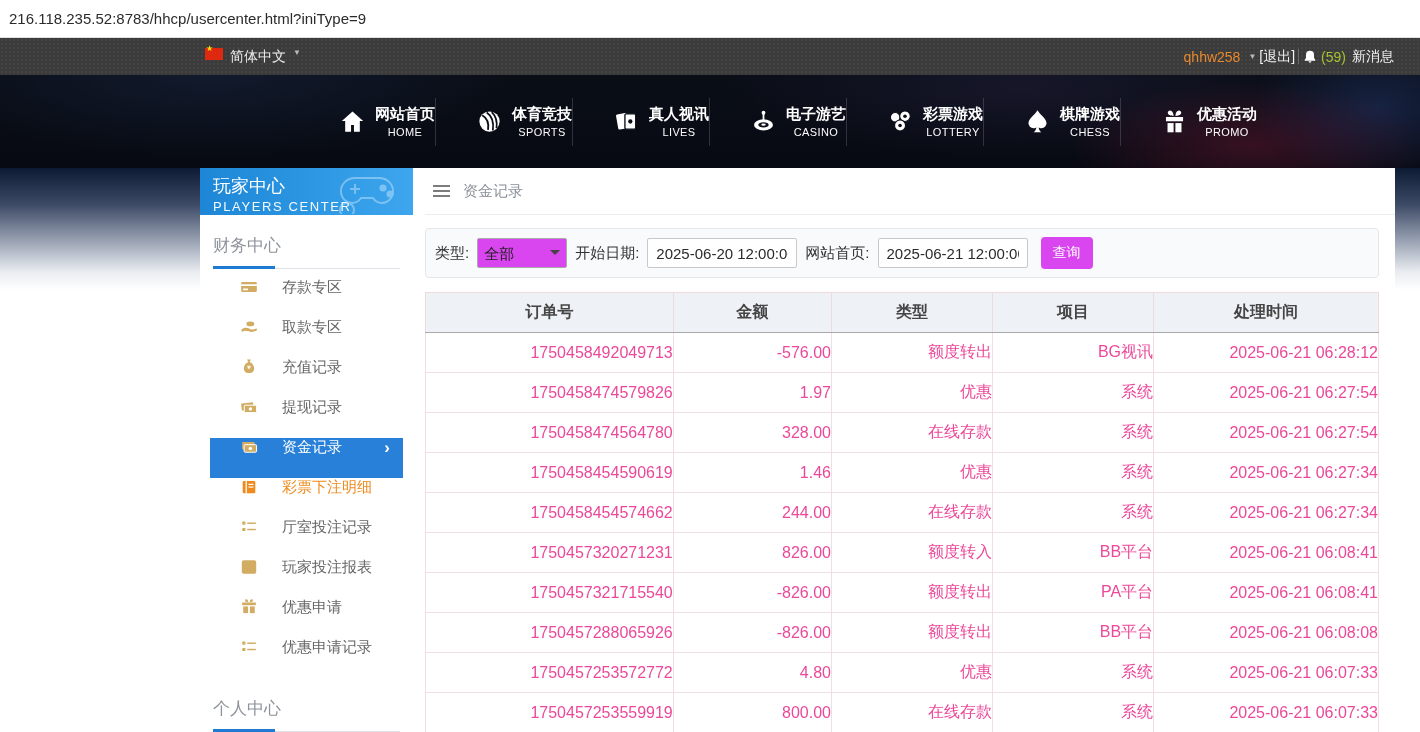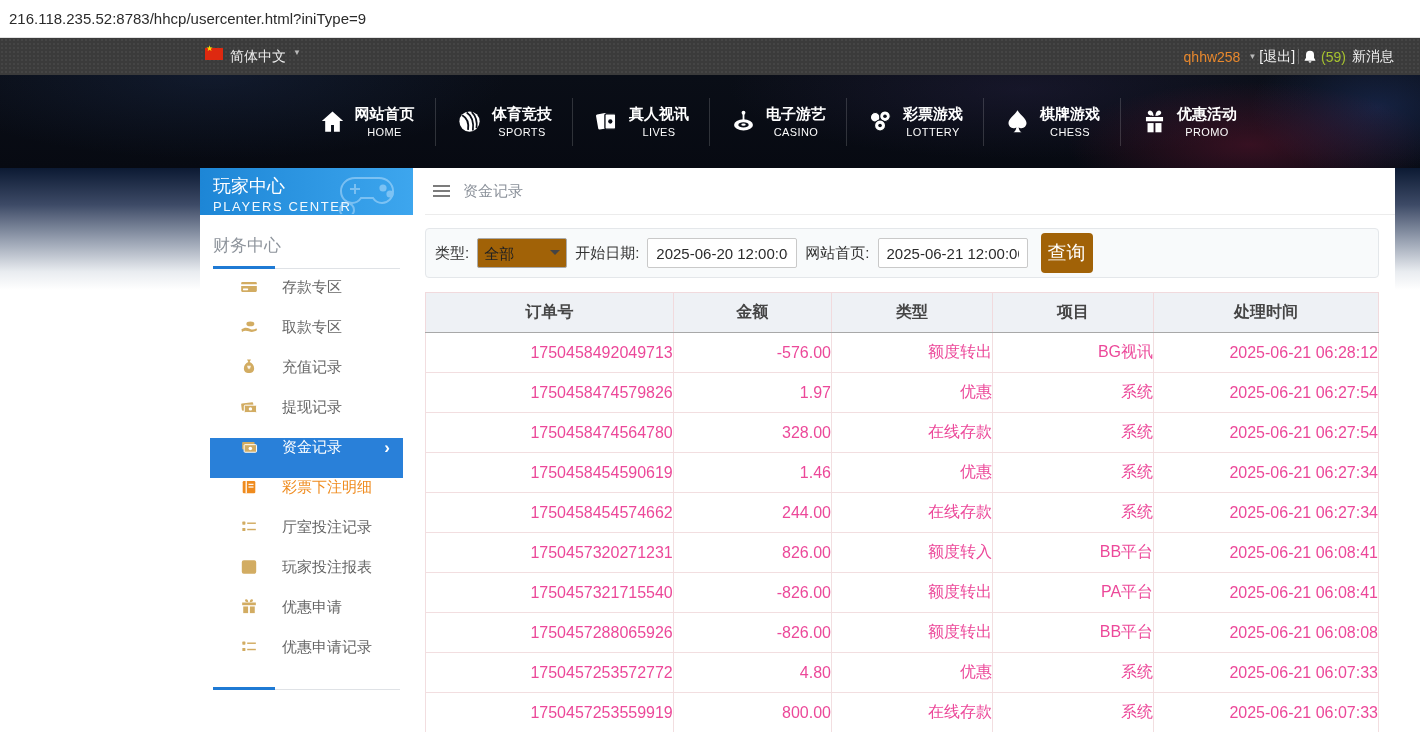--- a/index.html
+++ b/index.html
@@ -29,21 +29,21 @@
   .msg .count { color:#a6c22f; }
 
   
   .navbar { height:93px; display:flex; align-items:center; padding-left:298px;
     background:
       radial-gradient(ellipse 260px 90px at 88% 75%, rgba(125,25,55,.40), transparent 70%),
       radial-gradient(ellipse 180px 100px at 97% 35%, rgba(45,75,150,.35), transparent 70%),
       radial-gradient(ellipse 420px 100px at 72% 15%, rgba(55,45,90,.28), transparent 70%),
       radial-gradient(ellipse 420px 120px at 15% 0%, rgba(35,55,95,.30), transparent 70%),
       linear-gradient(#0a0e17, #070a12); }
-  .nav-item { width:137px; height:48px; display:flex; align-items:center; justify-content:center;
+  .nav-item { width:137px; height:48px; display:flex; align-items:center; justify-content:flex-end;
               gap:9px; cursor:pointer; }
   .nav-item + .nav-item { border-left:1px solid rgba(255,255,255,.16); }
   .nav-icon svg { width:27px; height:27px; fill:#fff; display:block; }
   .nav-text { display:flex; flex-direction:column; align-items:center; }
   .nav-zh { font-size:15px; font-weight:bold; color:#fff; white-space:nowrap; }
   .nav-en { font-size:11px; color:#fdfdfd; margin-top:2px; letter-spacing:.4px; }
 
   
   .body-area { position:relative; height:564px; }
   .bg-fade { position:absolute; left:0; top:0; right:0; height:122px;
@@ -75,28 +75,28 @@
                 gap:13px; padding-left:8px; color:#8a9099; font-size:15px; }
   .burger { width:17px; height:12px; border-top:2px solid #7c7c7c; border-bottom:2px solid #7c7c7c;
             position:relative; cursor:pointer; }
   .burger::after { content:''; position:absolute; left:0; right:0; top:3px; height:2px; background:#7c7c7c; }
 
   .filterbar { margin:13px 16px 0 0; height:50px; background:#f8fafb; border:1px solid #e4e7ea;
                border-radius:4px; display:flex; align-items:center; padding:0 9px; gap:8px;
                font-size:15px; color:#333; }
   .selectwrap { position:relative; display:inline-block; }
   .selectwrap select { height:30px; width:90px; border:1px solid #aaa; border-radius:2px;
-               font-size:15px; padding:0 18px 0 6px; background:#a16207; color:#222;
+               font-size:15px; padding:0 18px 0 6px; background:#d946ef; color:#222;
                appearance:none; -webkit-appearance:none; font-family:"Liberation Sans",sans-serif; }
   .selectwrap::after { content:''; position:absolute; right:7px; top:12px; border:5px solid transparent;
                border-top-color:#444; pointer-events:none; }
   .filterbar input { height:30px; width:150px; border:1px solid #c9c9c9; border-radius:2px;
                font-size:15px; padding:0 8px; color:#2b2b2b; font-family:"Liberation Sans",sans-serif; }
-  .btn { height:40px; width:52px; background:#a16207; color:#fff; border:none; border-radius:4px;
-         font-size:19px; margin-left:5px; cursor:pointer; font-family:"Liberation Sans",sans-serif; }
+  .btn { height:32px; width:52px; background:#d946ef; color:#fff; border:none; border-radius:4px;
+         font-size:14px; margin-left:5px; cursor:pointer; font-family:"Liberation Sans",sans-serif; }
 
   
   table.records { margin:14px 16px 0 0; width:954px; border-collapse:collapse; table-layout:fixed;
                   font-size:16px; }
   table.records th { height:40px; background:#eef1f5; color:#454545; font-weight:bold;
                      border:1px solid #f1dadd; border-bottom:1px solid #a8a8a8; }
   table.records td { height:40px; text-align:right; color:#ec4899;
                      border:1px solid #f2dee0; background:#fff; }
 </style>
 </head>
@@ -347,20 +347,21 @@
               <span style="display:flex">
                 <svg viewBox="0 0 20 20">
                   <rect x="2.6" y="4" width="3.4" height="3.4" rx=".6"></rect>
                   <rect x="8" y="5" width="9.6" height="1.6"></rect>
                   <rect x="2.6" y="11" width="3.4" height="3.4" rx=".6"></rect>
                   <rect x="8" y="12" width="9.6" height="1.6"></rect>
                 </svg>
               </span>
               <span>优惠申请记录</span>
             </div>
+            <div class="side-section-title">个人中心</div>
             <div class="side-underline"></div>
           </div>
       </aside>
 
       <main class="main">
         <div class="breadcrumb">
           <span class="burger"></span>
           <span>资金记录</span>
         </div>
 

